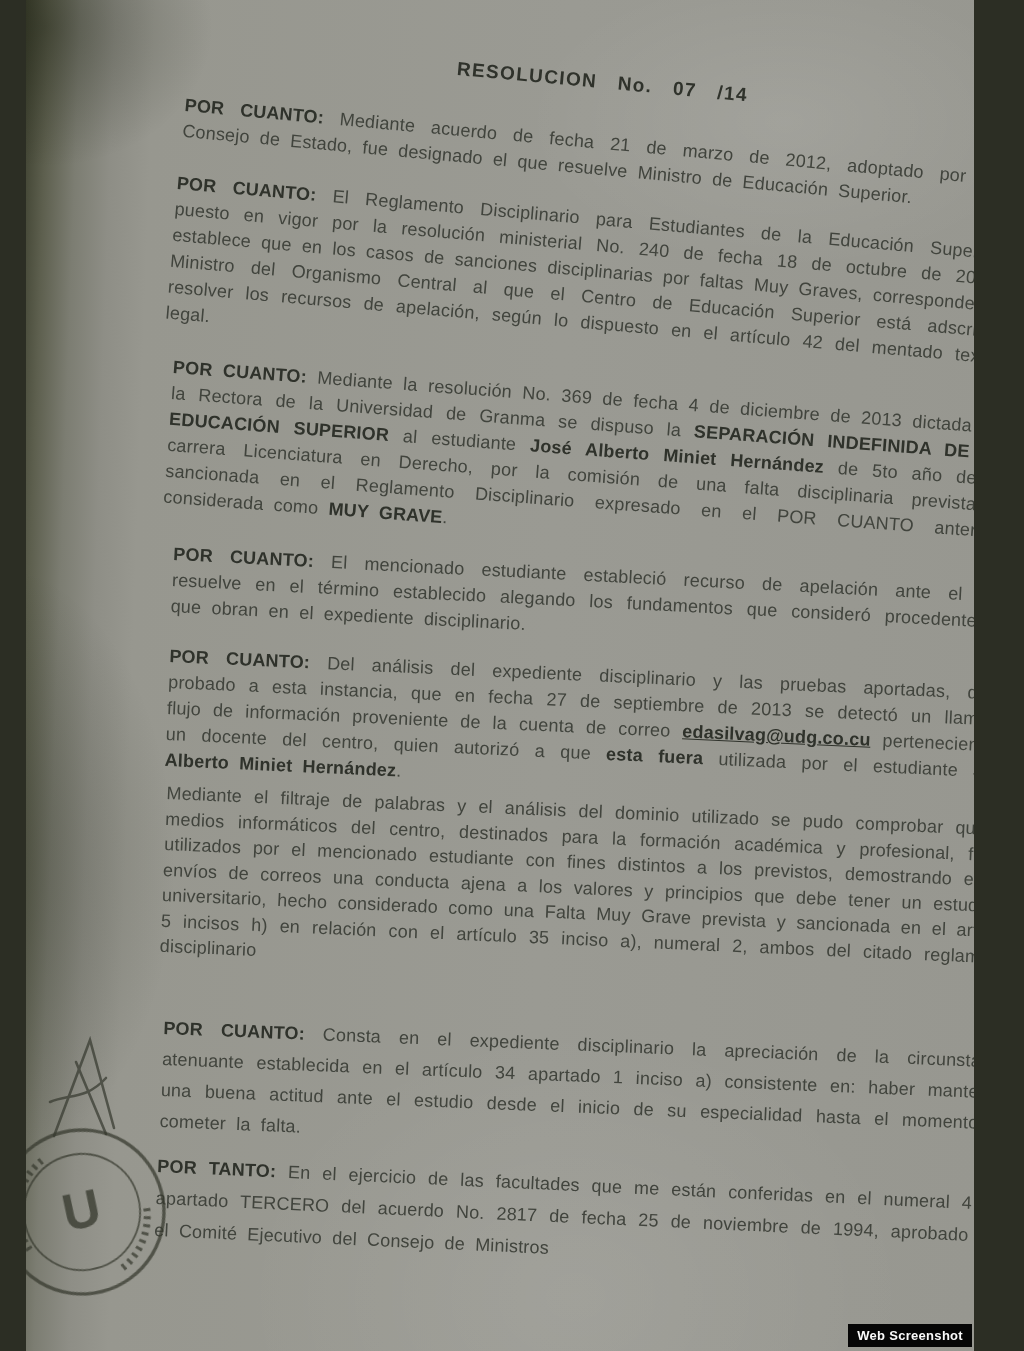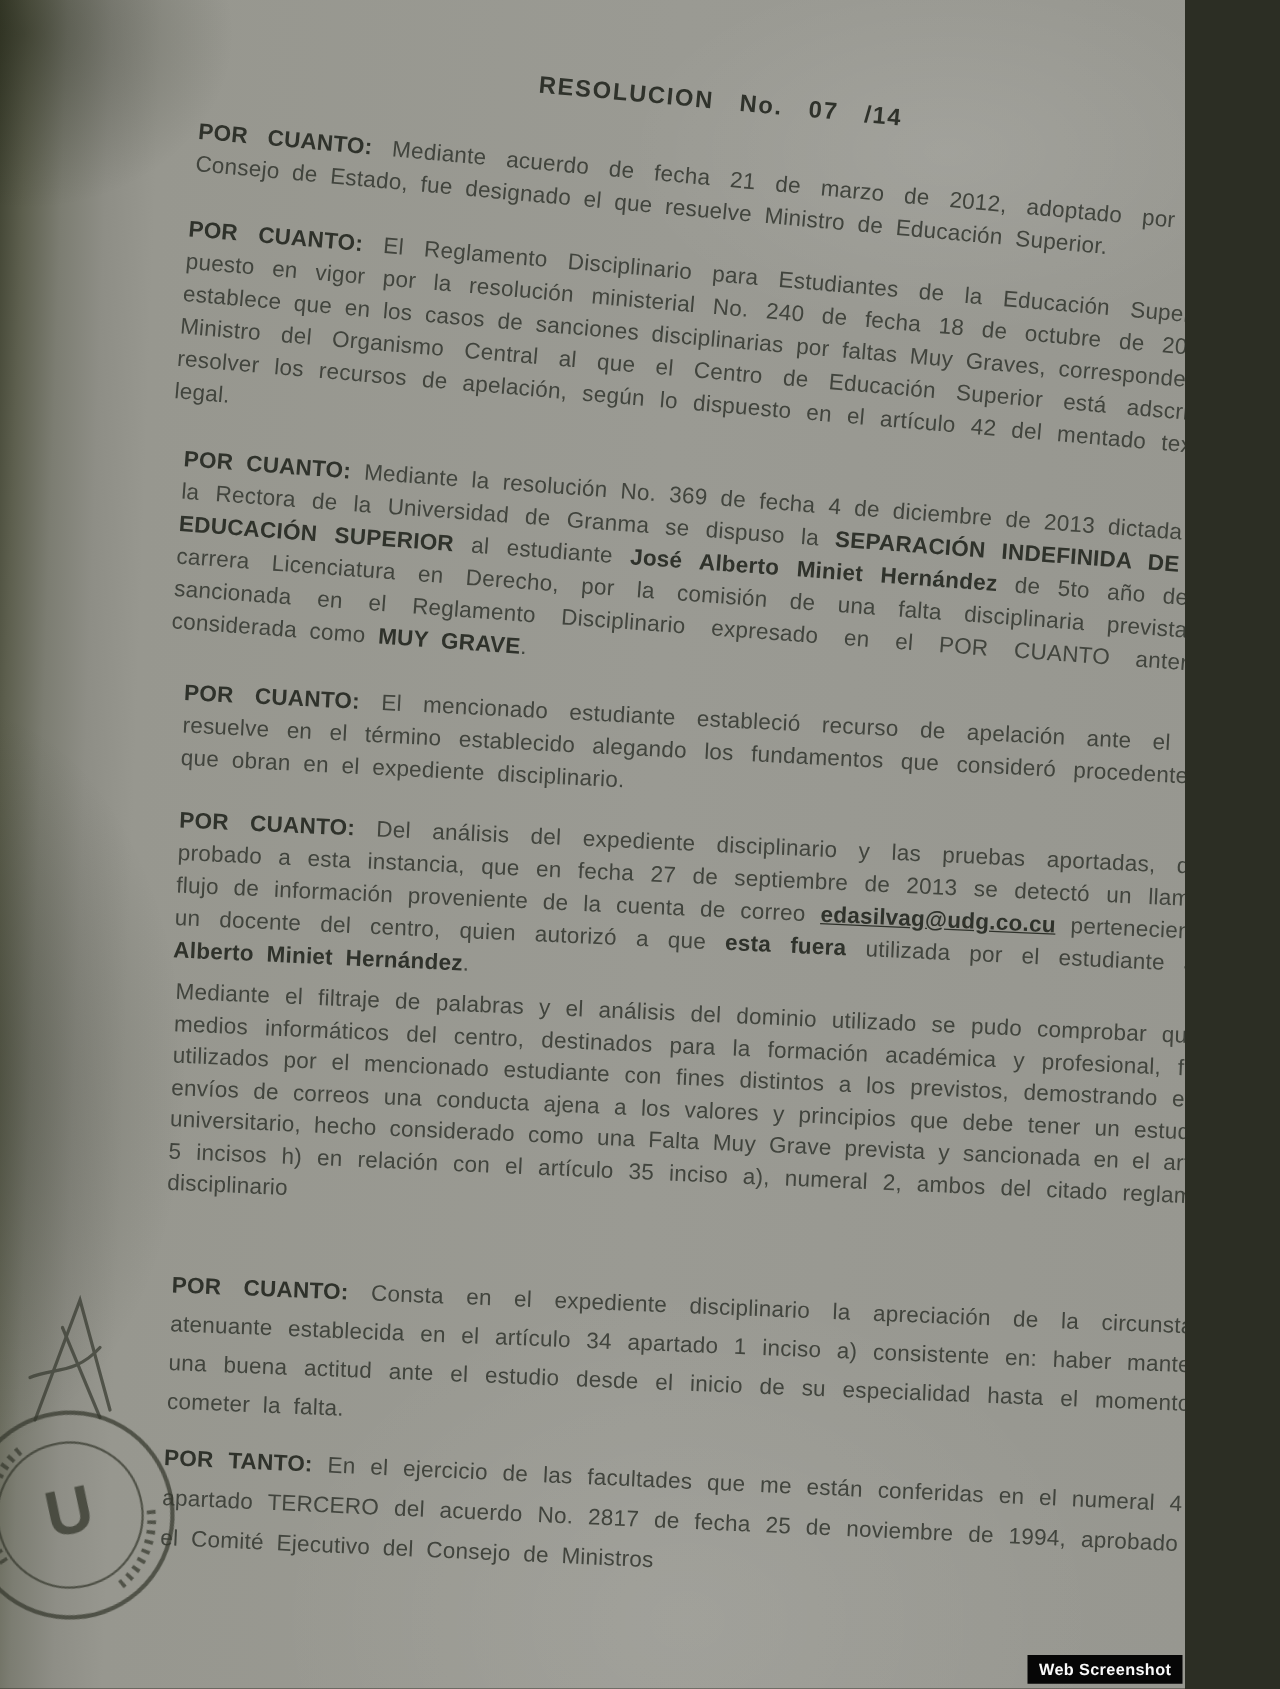--- a/index.html
+++ b/index.html
@@ -6,20 +6,21 @@
   .photo{
     position:relative;width:948px;height:1351px;overflow:hidden;
     font-family:"Liberation Sans",sans-serif;
     background:
       radial-gradient(420px 240px at 80% 9%, rgba(255,255,255,0.09), transparent 62%),
       radial-gradient(520px 420px at 58% 96%, rgba(255,255,255,0.07), transparent 65%),
       radial-gradient(260px 420px at -4% 64%, rgba(18,22,8,0.30), transparent 72%),
       radial-gradient(240px 200px at 2% 2%, rgba(18,22,8,0.35), transparent 70%),
       linear-gradient(92deg, var(--paper-edge,#3e4130) 0%, #5d5f4e 2.4%, #7c7d72 5.5%,
         #8e8e86 9%, var(--paper,#97978f) 13%, #9a9a93 55%, #979790 100%);
+    margin-left: 26px;
   }
   .doc-layer{position:absolute;inset:0;filter:blur(0.45px);color:var(--ink,#41443d);}
   .title{
     position:absolute;left:432px;top:58px;margin:0;
     font-size:19px;font-weight:bold;letter-spacing:1.4px;word-spacing:14px;
     transform:rotate(5.2deg);transform-origin:left top;color:var(--ink-bold,#2f322b);
   }
   .para{
     position:absolute;margin:0;font-size:18px;line-height:26px;
     text-align:justify;word-spacing:5px;letter-spacing:0.2px;

